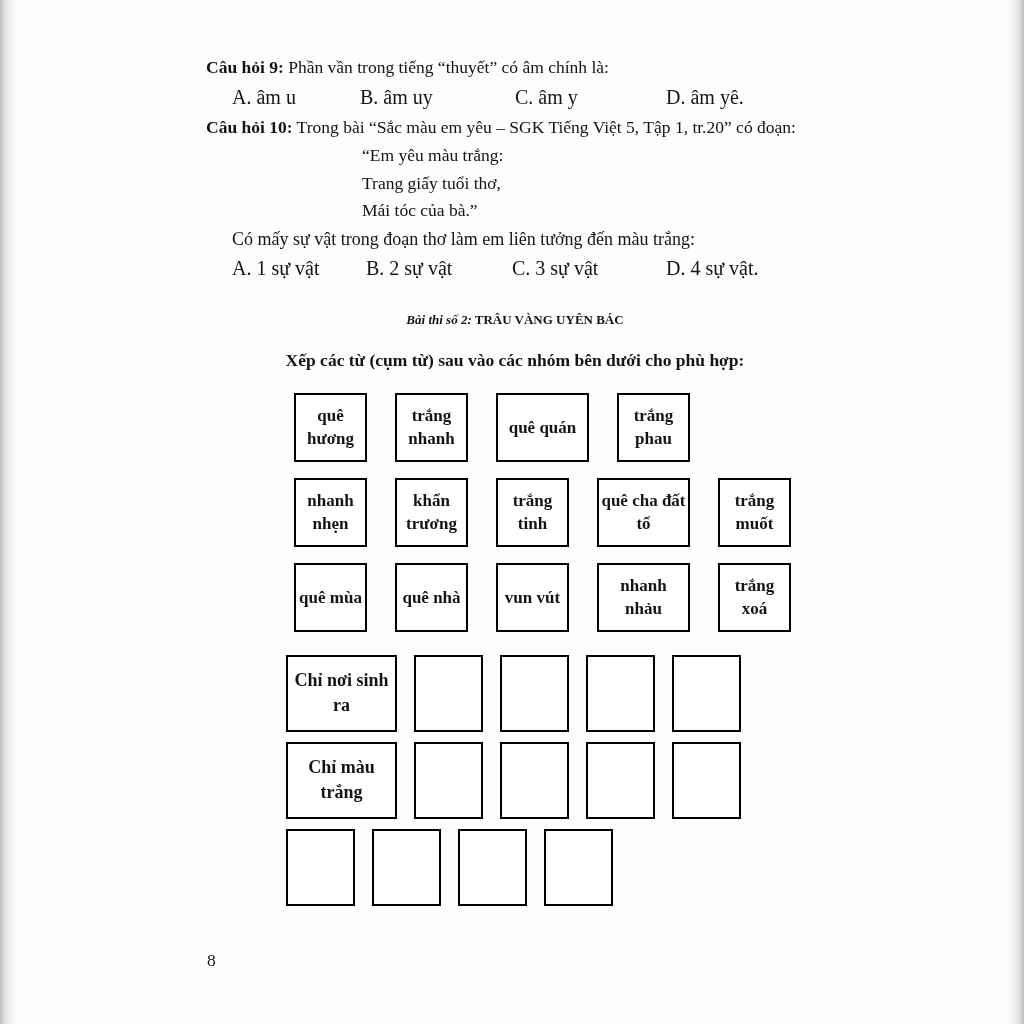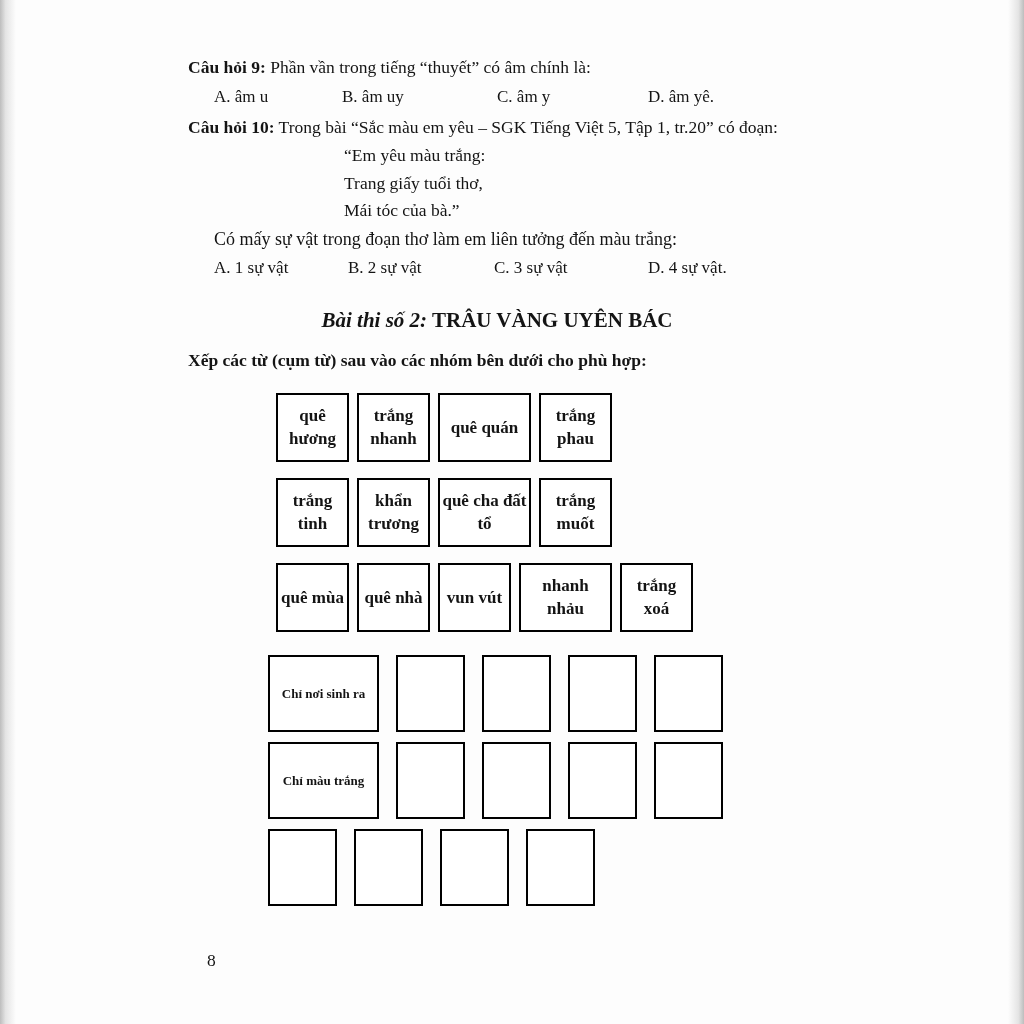--- a/index.html
+++ b/index.html
@@ -9,59 +9,59 @@
     background:#fdfdfd;
     font-family:"Liberation Serif", serif;
     color:#141414;
     position:relative;
     overflow:hidden;
   }
   .scan-edge { position:absolute; top:0; bottom:0; width:16px; z-index:1; }
   .scan-edge-left  { left:0;  background:linear-gradient(90deg,#bdbdbd 0,#e4e4e4 35%,#fdfdfd 100%); }
   .scan-edge-right { right:0; background:linear-gradient(270deg,#bdbdbd 0,#e4e4e4 35%,#fdfdfd 100%); }
 
-  .content { position:absolute; left:188px; top:52px; width:618px; }
+  .content { position:absolute; left:206px; top:52px; width:618px; }
 
   .q-line { margin:0; font-size:17.5px; line-height:30px; }
   .q-label { font-weight:bold; }
 
-  .options { display:flex; margin:0 0 0 26px; font-size:17px; line-height:30px; }
+  .options { display:flex; margin:0 0 0 26px; font-size:20px; line-height:30px; }
   .options-q9 .opt:nth-child(1){ width:128px; }
   .options-q9 .opt:nth-child(2){ width:155px; }
   .options-q9 .opt:nth-child(3){ width:151px; }
   .options-q10 .opt:nth-child(1){ width:134px; }
   .options-q10 .opt:nth-child(2){ width:146px; }
   .options-q10 .opt:nth-child(3){ width:154px; }
 
   .poem { margin-left:156px; font-size:17.5px; line-height:27.5px; }
   .q-sub { margin:0 0 0 26px; font-size:18px; line-height:28px; }
 
-  .section-title { text-align:center; margin:24px 0 0; font-size:21px; font-weight:bold; line-height:26px; }
+  .section-title { text-align:center; margin:24px 0 0; font-size:13px; font-weight:bold; line-height:26px; }
   .section-title .italic-part { font-style:italic; }
 
-  .instruction { text-align:left; font-weight:bold; font-size:17.5px; margin:14px 0 17px; line-height:26px; }
+  .instruction { text-align:center; font-weight:bold; font-size:17.5px; margin:14px 0 17px; line-height:26px; }
 
   .word-grid { margin:20px 0 0 88px; }
-  .wrow { display:flex; gap:8px; margin-bottom:16px; }
+  .wrow { display:flex; gap:28px; margin-bottom:16px; }
   .wcell {
     width:73px; height:69px;
     border:2.5px solid #000;
     display:flex; align-items:center; justify-content:center;
     text-align:center; font-weight:bold; font-size:17px; line-height:23px;
     padding:2px; background:#fff;
   }
   .wcell.wide { width:93px; }
 
   .answer-grid { margin:23px 0 0 80px; }
   .arow { display:flex; gap:17px; margin-bottom:10px; }
   .alabel {
     width:111px; height:77px;
     border:2.5px solid #000;
     display:flex; align-items:center; justify-content:center;
-    text-align:center; font-weight:bold; font-size:13px; line-height:25px;
+    text-align:center; font-weight:bold; font-size:18px; line-height:25px;
     padding:2px 6px; background:#fff;
   }
   .acell { width:69px; height:77px; border:2.5px solid #000; background:#fff; }
 
   .page-number { position:absolute; left:207px; top:950px; font-size:17.5px; }
 </style>
 </head>
 <body>
 
 <div class="scan-edge scan-edge-left"></div>
@@ -109,22 +109,23 @@
   <p class="instruction">Xếp các từ (cụm từ) sau vào các nhóm bên dưới cho phù hợp:</p>
 
   <div class="word-grid">
     <div class="wrow">
       <div class="wcell">quê hương</div>
       <div class="wcell">trắng nhanh</div>
       <div class="wcell wide">quê quán</div>
       <div class="wcell">trắng phau</div>
     </div>
     <div class="wrow">
+      <div class="wcell">nhanh nhẹn</div>
+      <div class="wcell">khẩn trương</div>
       <div class="wcell">trắng tinh</div>
-      <div class="wcell">khẩn trương</div>
       <div class="wcell wide">quê cha đất tổ</div>
       <div class="wcell">trắng muốt</div>
     </div>
     <div class="wrow">
       <div class="wcell">quê mùa</div>
       <div class="wcell">quê nhà</div>
       <div class="wcell">vun vút</div>
       <div class="wcell wide">nhanh nhảu</div>
       <div class="wcell">trắng xoá</div>
     </div>

